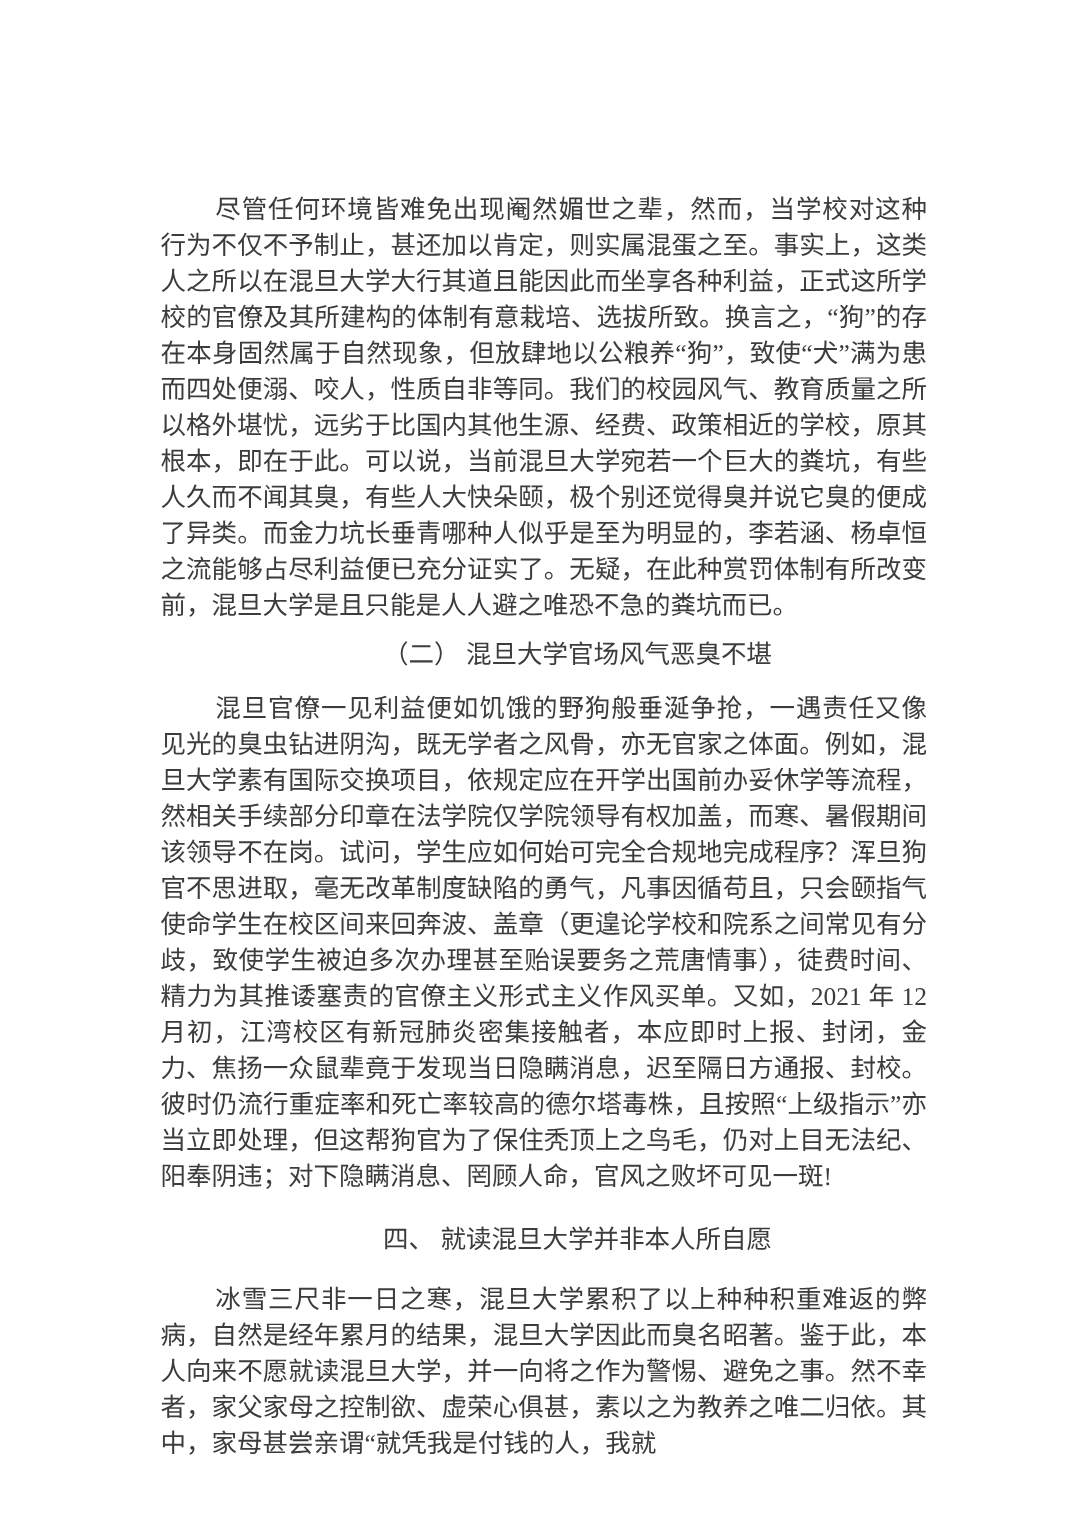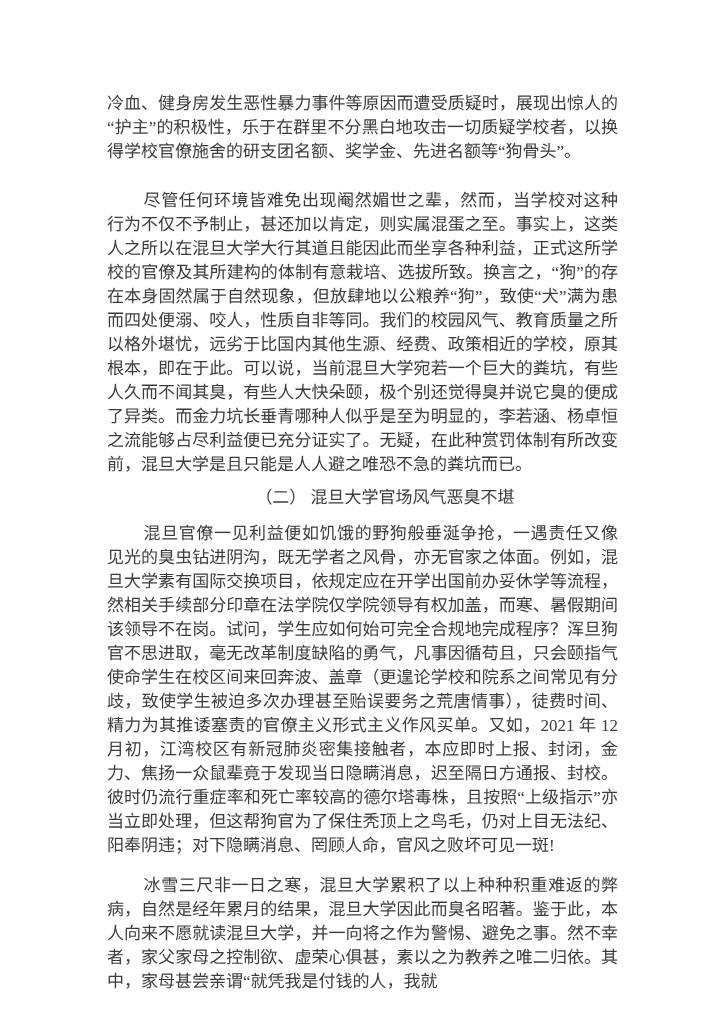--- a/index.html
+++ b/index.html
@@ -36,33 +36,33 @@
     text-indent: 0;
   }
   .heading {
     margin: 0;
     font-size: 17px;
     line-height: 24px;
     padding-left: 45px;
     text-align: center;
     white-space: nowrap;
   }
-  .mt-p2 { margin-top: 25px; }
+  .mt-p2 { margin-top: 36px; }
   .mt-h1 { margin-top: 9px; }
   .mt-p3 { margin-top: 12px; }
   .mt-h2 { margin-top: 18px; }
   .mt-p4 { margin-top: 16px; }
 </style>
 </head>
 <body>
 
 <div class="page">
-  <p class="para continuation">冷血、健身房发生恶性暴力事件等原因而遭受质疑时，展现出惊人的“护主”的积极性，乐于在群里不分黑白地攻击一切质疑学校者，以换得学校官僚施舍的研支团名额、奖学金、先进名额等“狗骨头”。</p>
 
   <p class="para indent mt-p2">尽管任何环境皆难免出现阉然媚世之辈，然而，当学校对这种行为不仅不予制止，甚还加以肯定，则实属混蛋之至。事实上，这类人之所以在混旦大学大行其道且能因此而坐享各种利益，正式这所学校的官僚及其所建构的体制有意栽培、选拔所致。换言之，“狗”的存在本身固然属于自然现象，但放肆地以公粮养“狗”，致使“犬”满为患而四处便溺、咬人，性质自非等同。我们的校园风气、教育质量之所以格外堪忧，远劣于比国内其他生源、经费、政策相近的学校，原其根本，即在于此。可以说，当前混旦大学宛若一个巨大的粪坑，有些人久而不闻其臭，有些人大快朵颐，极个别还觉得臭并说它臭的便成了异类。而金力坑长垂青哪种人似乎是至为明显的，李若涵、杨卓恒之流能够占尽利益便已充分证实了。无疑，在此种赏罚体制有所改变前，混旦大学是且只能是人人避之唯恐不急的粪坑而已。</p>
 
   <p class="heading mt-h1">（二） 混旦大学官场风气恶臭不堪</p>
 
   <p class="para indent mt-p3">混旦官僚一见利益便如饥饿的野狗般垂涎争抢，一遇责任又像见光的臭虫钻进阴沟，既无学者之风骨，亦无官家之体面。例如，混旦大学素有国际交换项目，依规定应在开学出国前办妥休学等流程，然相关手续部分印章在法学院仅学院领导有权加盖，而寒、暑假期间该领导不在岗。试问，学生应如何始可完全合规地完成程序？浑旦狗官不思进取，毫无改革制度缺陷的勇气，凡事因循苟且，只会颐指气使命学生在校区间来回奔波、盖章（更遑论学校和院系之间常见有分歧，致使学生被迫多次办理甚至贻误要务之荒唐情事），徒费时间、精力为其推诿塞责的官僚主义形式主义作风买单。又如，2021 年 12 月初，江湾校区有新冠肺炎密集接触者，本应即时上报、封闭，金力、焦扬一众鼠辈竟于发现当日隐瞒消息，迟至隔日方通报、封校。彼时仍流行重症率和死亡率较高的德尔塔毒株，且按照“上级指示”亦当立即处理，但这帮狗官为了保住秃顶上之鸟毛，仍对上目无法纪、阳奉阴违；对下隐瞒消息、罔顾人命，官风之败坏可见一斑!</p>
 
+  <p class="heading mt-h2">四、 就读混旦大学并非本人所自愿</p>
 
   <p class="para indent mt-p4">冰雪三尺非一日之寒，混旦大学累积了以上种种积重难返的弊病，自然是经年累月的结果，混旦大学因此而臭名昭著。鉴于此，本人向来不愿就读混旦大学，并一向将之作为警惕、避免之事。然不幸者，家父家母之控制欲、虚荣心俱甚，素以之为教养之唯二归依。其中，家母甚尝亲谓“就凭我是付钱的人，我就</p>
 </div>
 
 </body></html>

